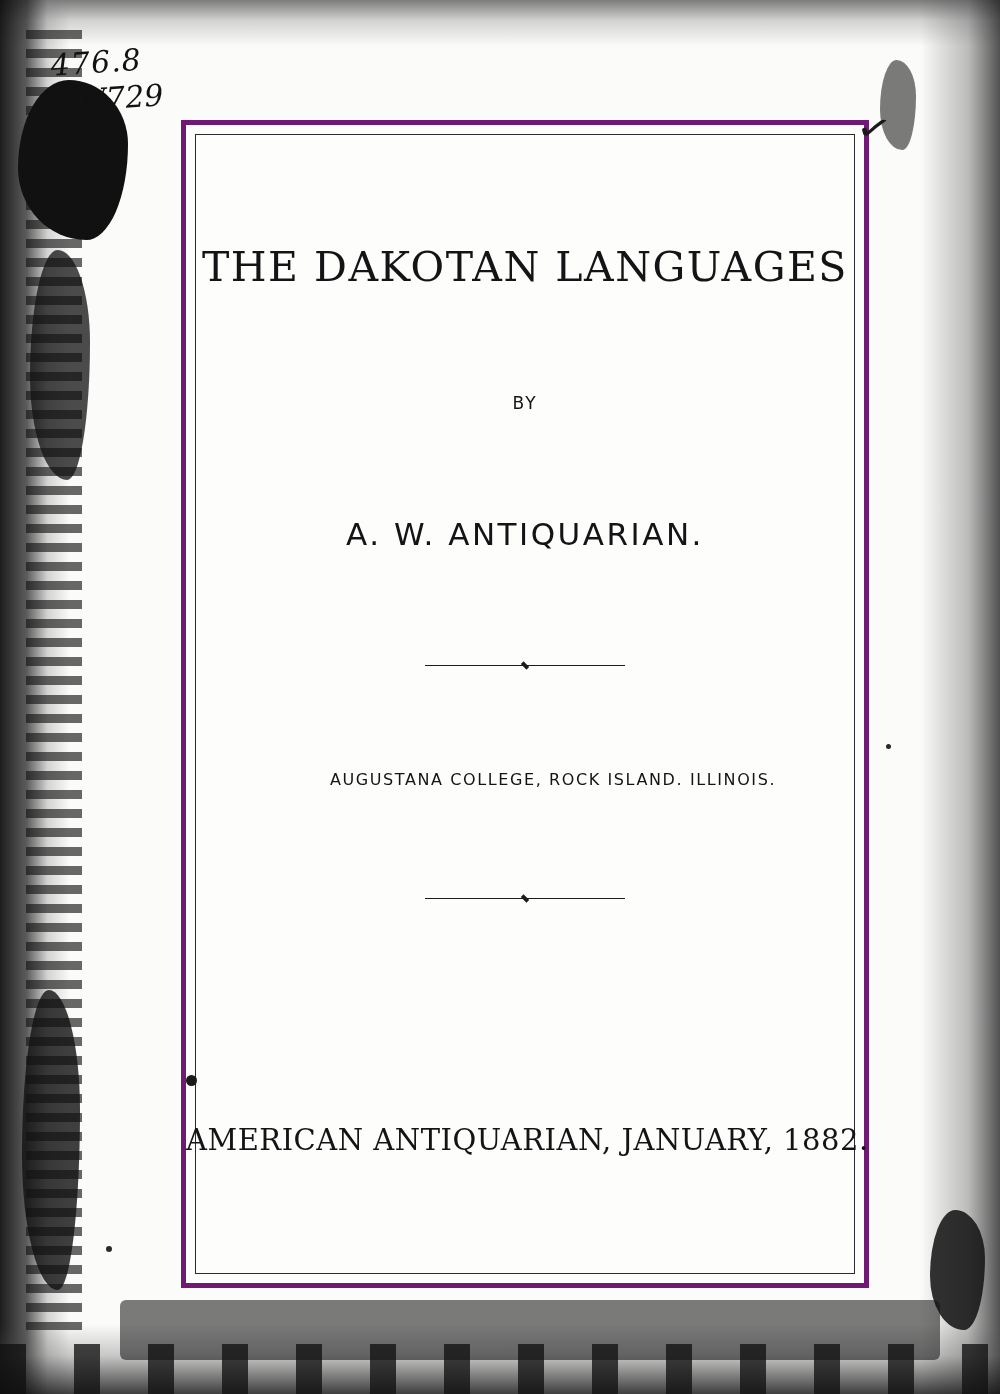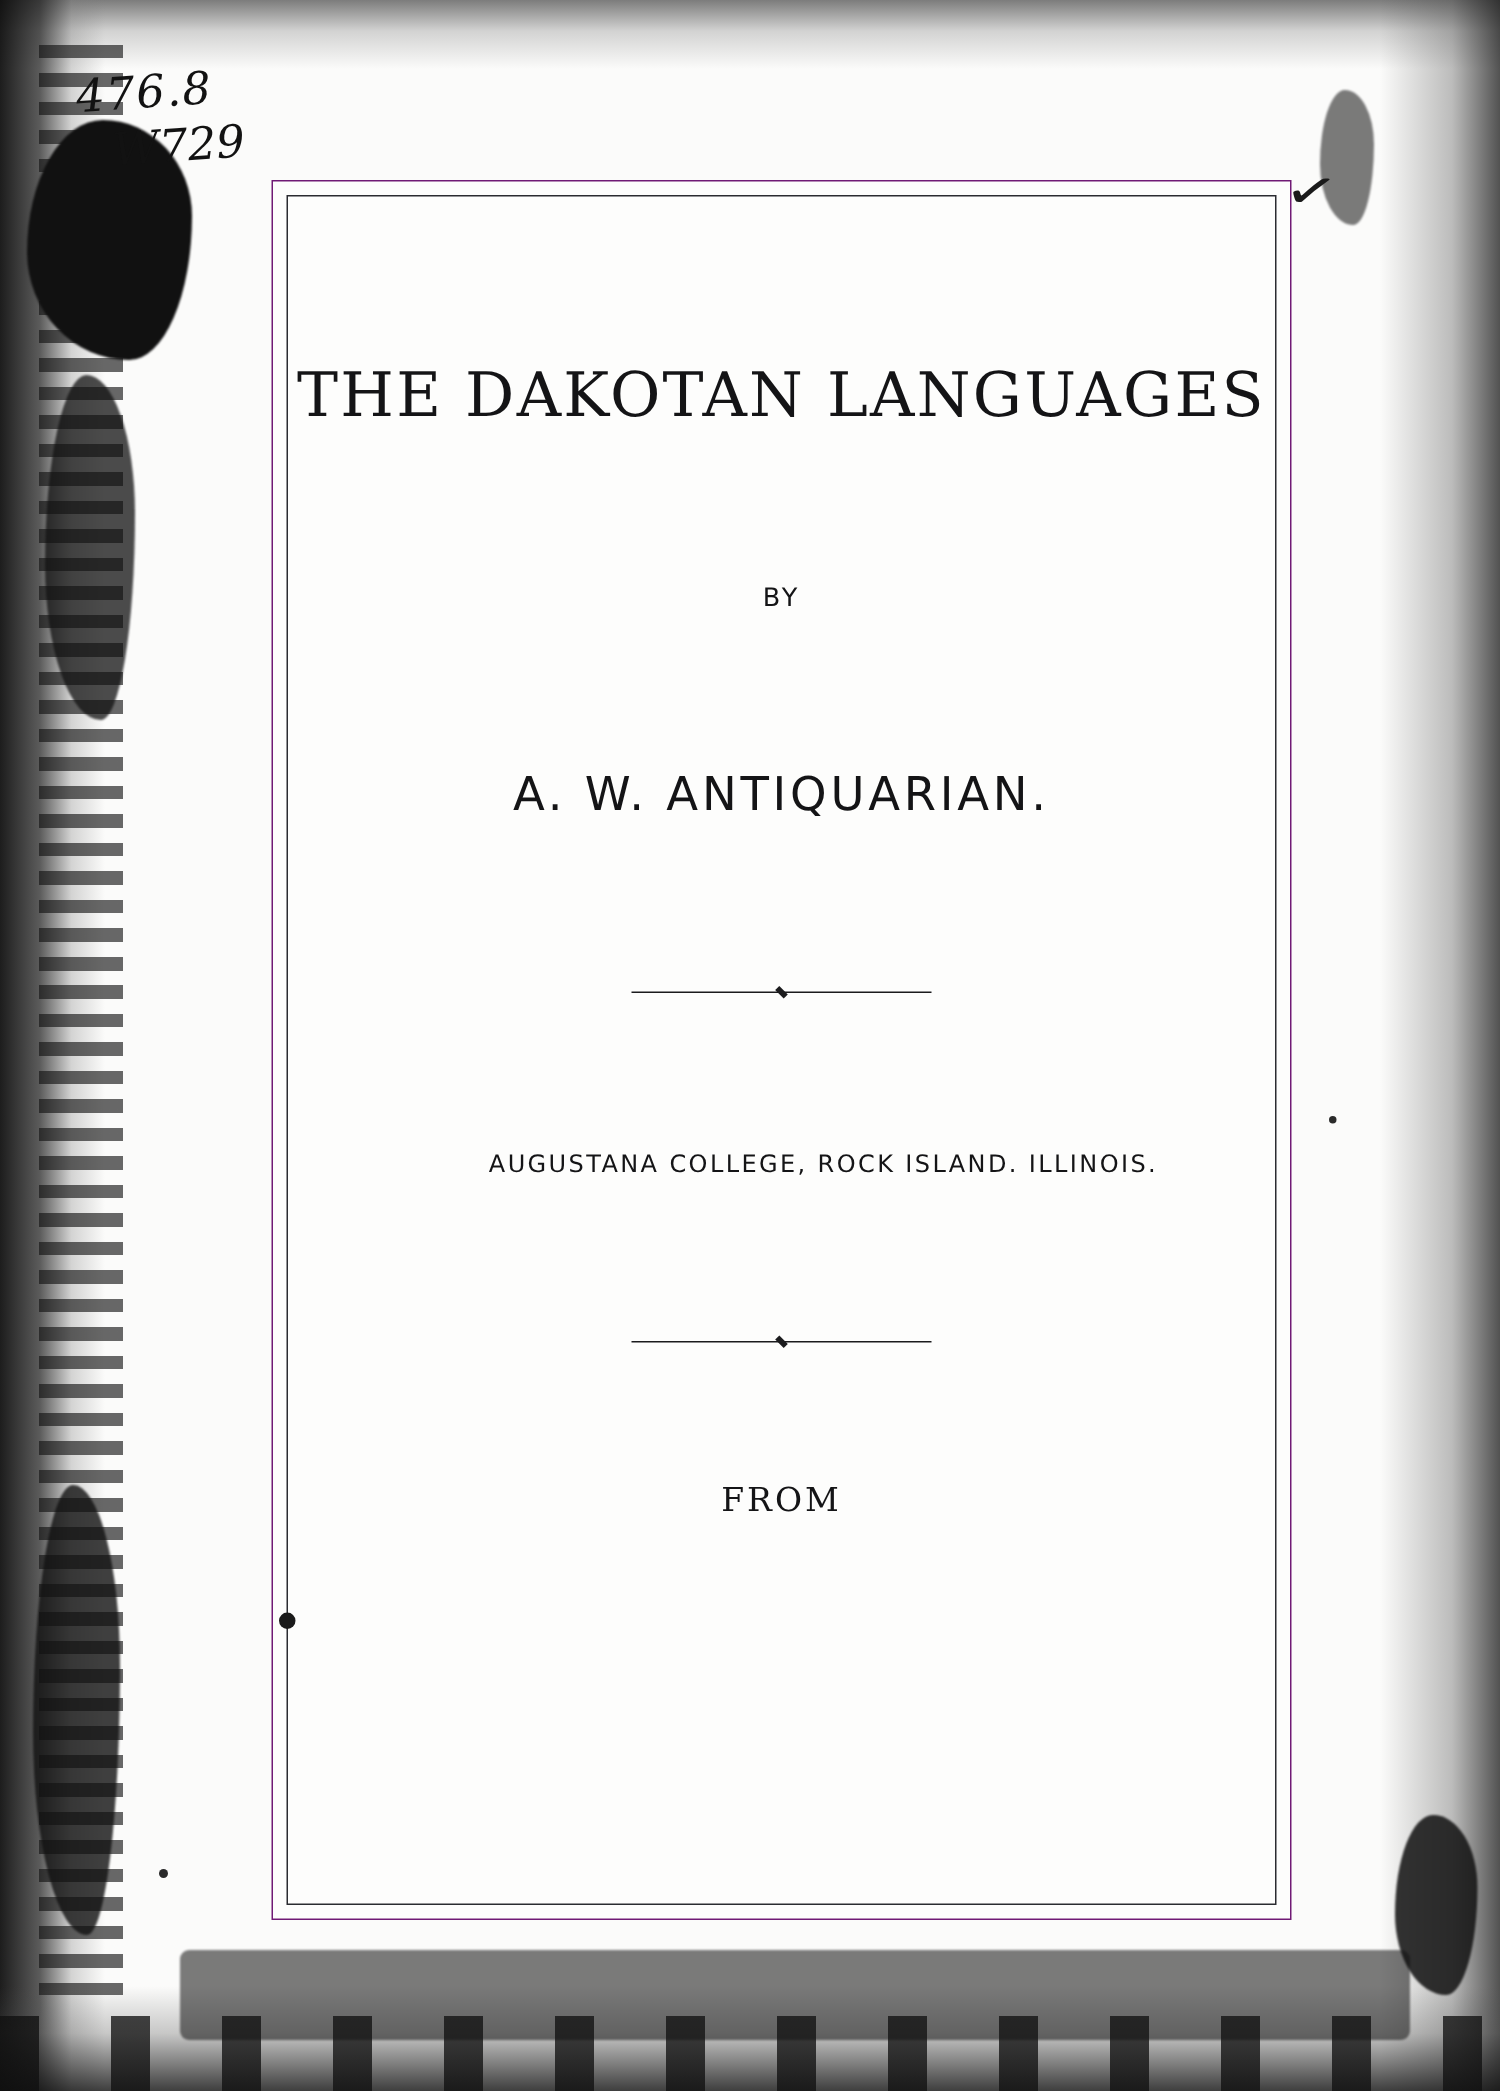--- a/index.html
+++ b/index.html
@@ -109,21 +109,21 @@
     font-family: "DejaVu Sans", sans-serif;
   }
 
   
   .frame-outer {
     position: absolute;
     left: 181px;
     top: 120px;
     width: 678px;
     height: 1158px;
-    border: 1px solid #701a75;
+    border: 5px solid #701a75;
     background: #fdfdfc;
     z-index: 3;
   }
   .frame-inner {
     position: absolute;
     left: 9px;
     top: 9px;
     right: 9px;
     bottom: 9px;
     border: 1px solid #2a2b30;
@@ -280,19 +280,19 @@
       <div class="title">THE DAKOTAN LANGUAGES</div>
       <div class="by">BY</div>
       <div class="author">A. W. ANTIQUARIAN.</div>
 
       <div class="rule rule-1"></div>
 
       <div class="affiliation">AUGUSTANA COLLEGE, ROCK ISLAND. ILLINOIS.</div>
 
       <div class="rule rule-2"></div>
 
-      <div class="from">FROM</div>
+      <div class="source">AMERICAN ANTIQUARIAN, JANUARY, 1882.</div>
     </div>
   </div>
 
   <div class="punch-hole"></div>
 
 </div>
 
 </body></html>

